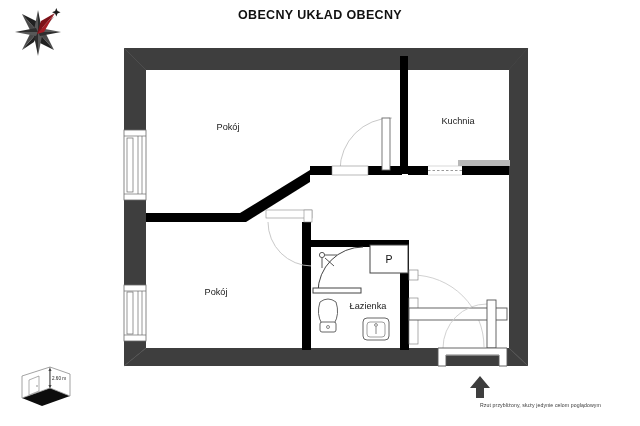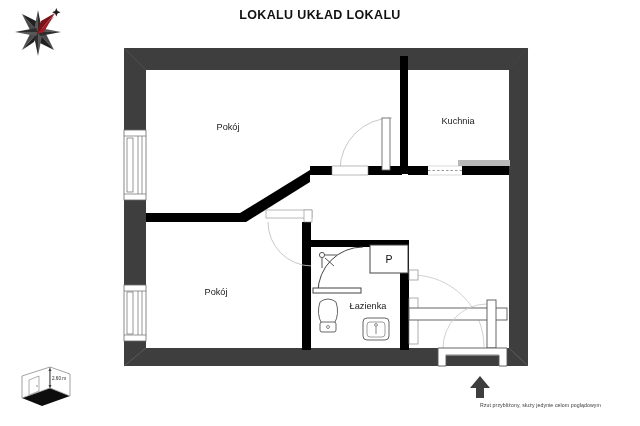--- a/index.html
+++ b/index.html
@@ -111,21 +111,21 @@
       <g>
         <polygon points="29,30 47,9 36,28" fill="#a41c24"></polygon>
         <polygon points="29,30 47,9 33,17" fill="#7d1118"></polygon>
       </g>
       <g>
         <polygon points="50,5 51.4,8.6 55,10 51.4,11.4 50,15 48.6,11.4 45,10 48.6,8.6" fill="#1a1a1a" transform="translate(-1,-2) scale(0.85) translate(8,2)"></polygon>
       </g>
     </svg>
   </div>
 
-  <div class="plan-title">LOKALU UKŁAD LOKALU</div>
+  <div class="plan-title">OBECNY UKŁAD OBECNY</div>
 
   <svg class="floorplan-svg" width="640" height="426" viewBox="0 0 640 426">
 
     <rect x="124" y="48" width="404" height="318" fill="#ffffff"></rect>
 
     <g>
 
       <polygon points="124,48 528,48 528,70 146,70" fill="#3e3e3e"></polygon>
 
       <line x1="124" y1="48" x2="146" y2="70" stroke="#4d4d4d" stroke-width="0.8"></line>

